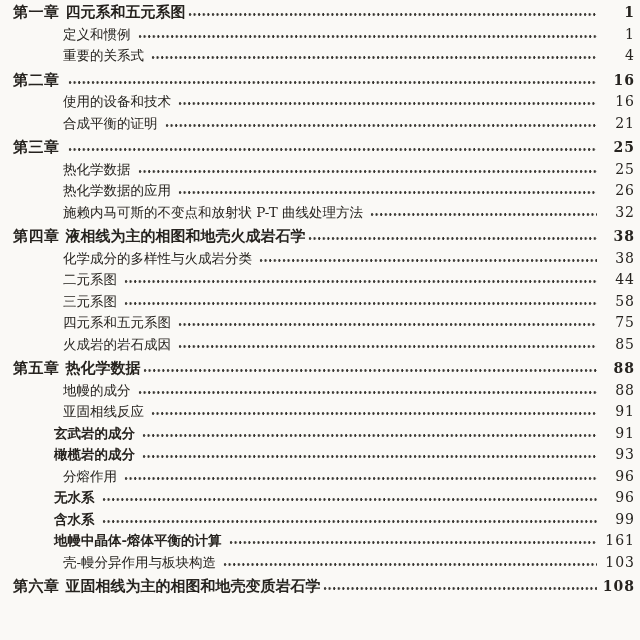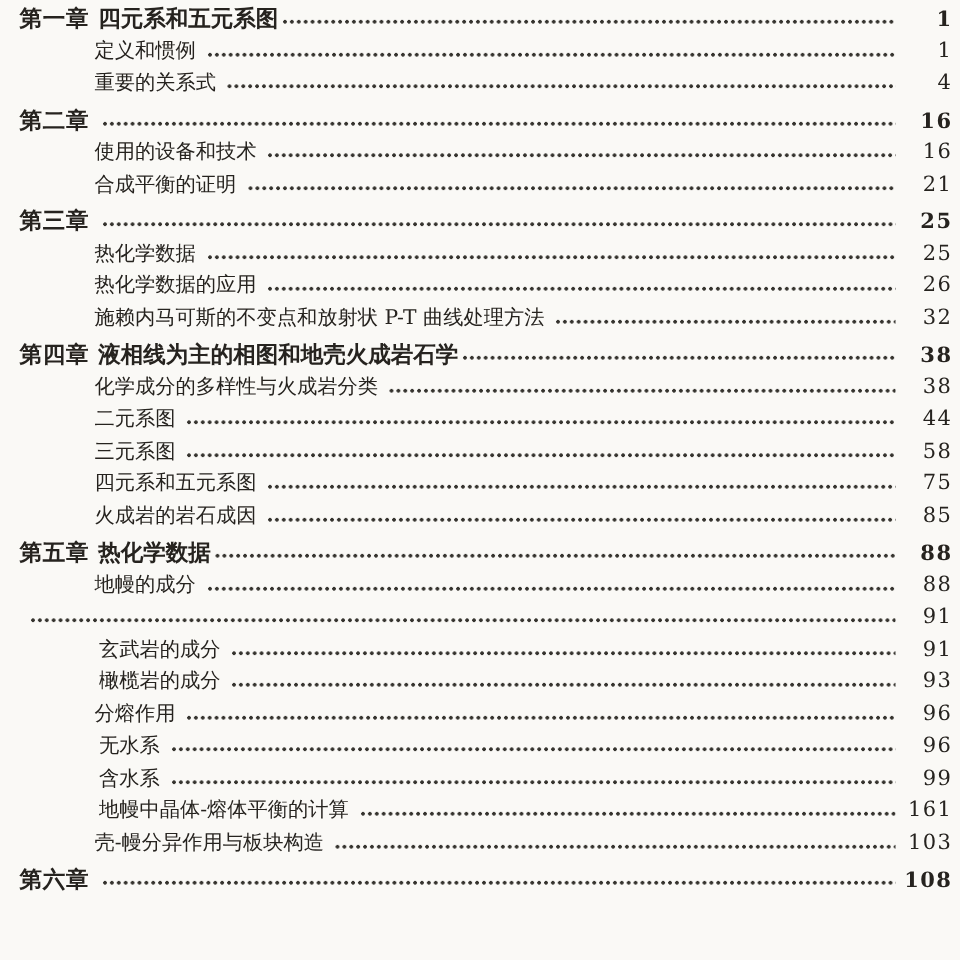--- a/index.html
+++ b/index.html
@@ -28,21 +28,21 @@
     font-size: 15px;
     margin-top: 3px;
   }
   #toc-list .row:first-child { margin-top: 0; }
   .chapter-number {
     margin-right: 6px;
     letter-spacing: 0.5px;
     flex: 0 0 auto;
   }
   .row.section .title { margin-left: 50px; }
-  .row.subsection .title { margin-left: 53px; }
+  .row.subsection .title { margin-left: 41px; font-weight: bold; }
   .title { flex: 0 0 auto; }
   .leader {
     flex: 1 1 auto;
     height: 5px;
     align-self: center;
     margin: 4px 4px 0 7px;
     background-image: radial-gradient(circle at 2px 2.5px, #35332e 1.05px, rgba(0,0,0,0) 1.4px);
     background-size: 4.6px 5px;
     background-repeat: repeat-x;
     min-width: 10px;
@@ -163,20 +163,21 @@
     <span class="pagenum">88</span>
   </div>
     <div class="row section">
 
     <span class="title">地幔的成分</span>
     <span class="leader"></span>
     <span class="pagenum">88</span>
   </div>
     <div class="row section">
 
+    <span class="title">亚固相线反应</span>
     <span class="leader"></span>
     <span class="pagenum">91</span>
   </div>
     <div class="row subsection">
 
     <span class="title">玄武岩的成分</span>
     <span class="leader"></span>
     <span class="pagenum">91</span>
   </div>
     <div class="row subsection">
@@ -210,16 +211,17 @@
     <span class="pagenum">161</span>
   </div>
     <div class="row section">
 
     <span class="title">壳-幔分异作用与板块构造</span>
     <span class="leader"></span>
     <span class="pagenum">103</span>
   </div>
     <div class="row chapter">
     <span class="chapter-number">第六章</span>
+    <span class="title">亚固相线为主的相图和地壳变质岩石学</span>
     <span class="leader"></span>
     <span class="pagenum">108</span>
   </div>
   </div>
 
 </body></html>

